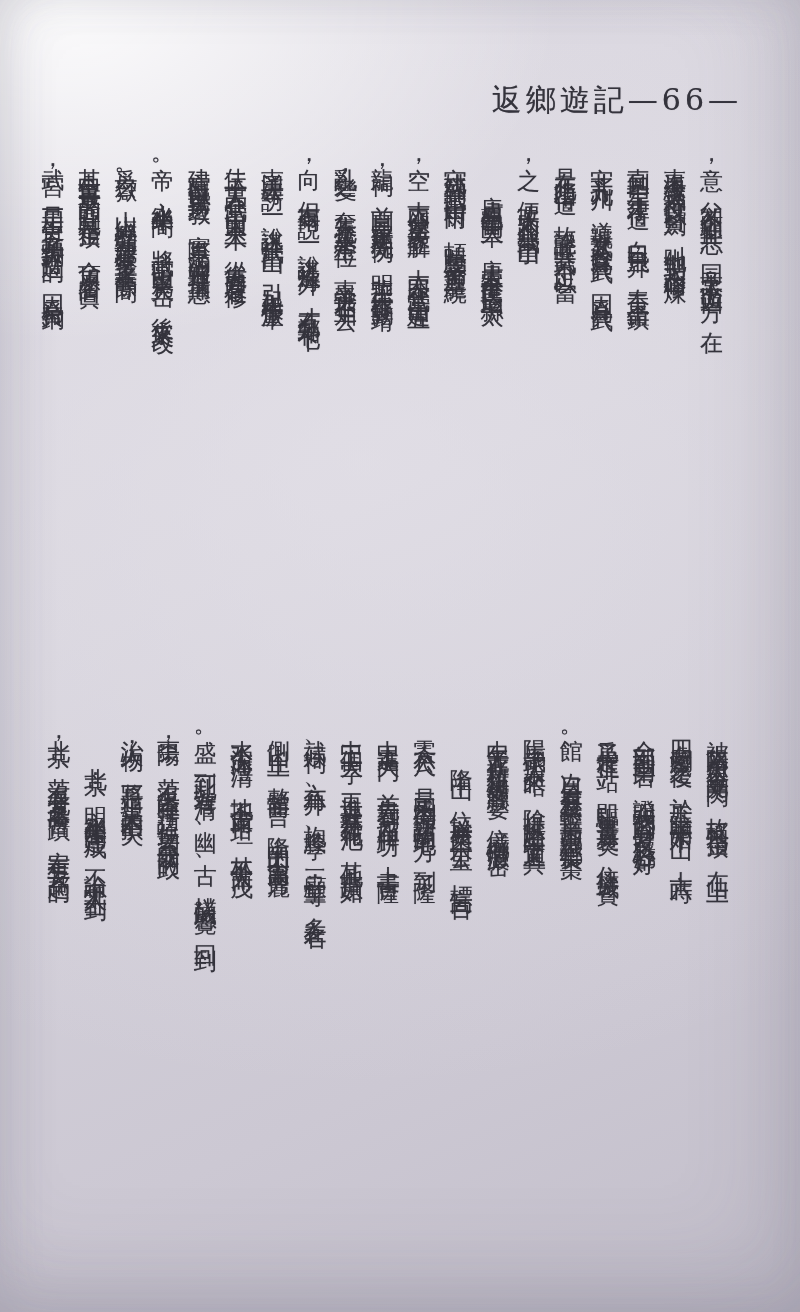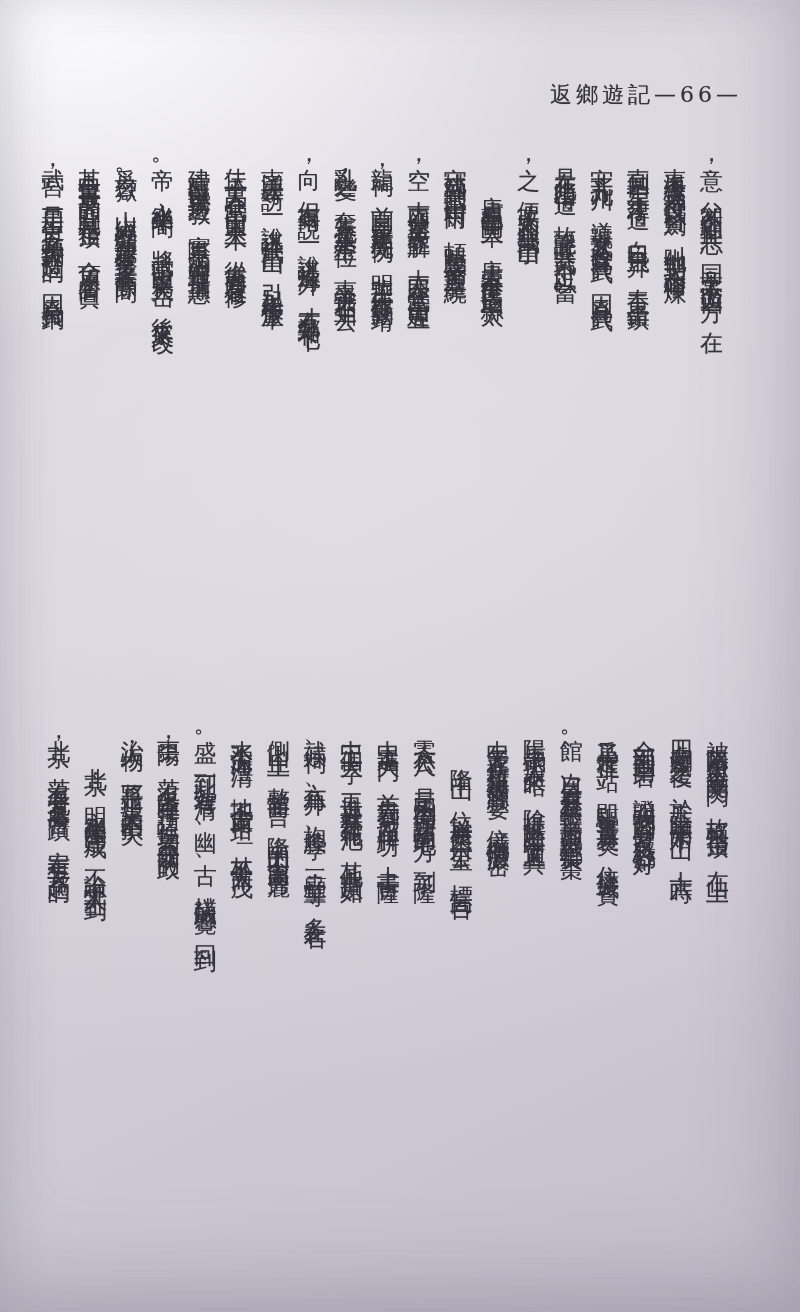--- a/index.html
+++ b/index.html
@@ -16,21 +16,21 @@
       linear-gradient(155deg, #dedbe3 0%, #d6d3dc 40%, #ccc8d3 75%, #c2beca 100%);
     box-shadow:
       inset -28px -40px 90px rgba(92,86,108,0.16),
       inset 8px 0 40px rgba(110,104,126,0.10),
       inset 0 -20px 60px rgba(110,104,126,0.10);
     overflow:hidden;
   }
   .header{
     position:absolute;
     top:80px;right:58px;
-    font-size:22px;
+    font-size:30px;
     letter-spacing:4px;
     white-space:nowrap;
     text-shadow:0 0 0.7px rgba(52,51,60,0.55);
   }
   .vblock{
     position:absolute;
     writing-mode:vertical-rl;
     text-orientation:upright;
     font-size:23px;
     letter-spacing:5px;

